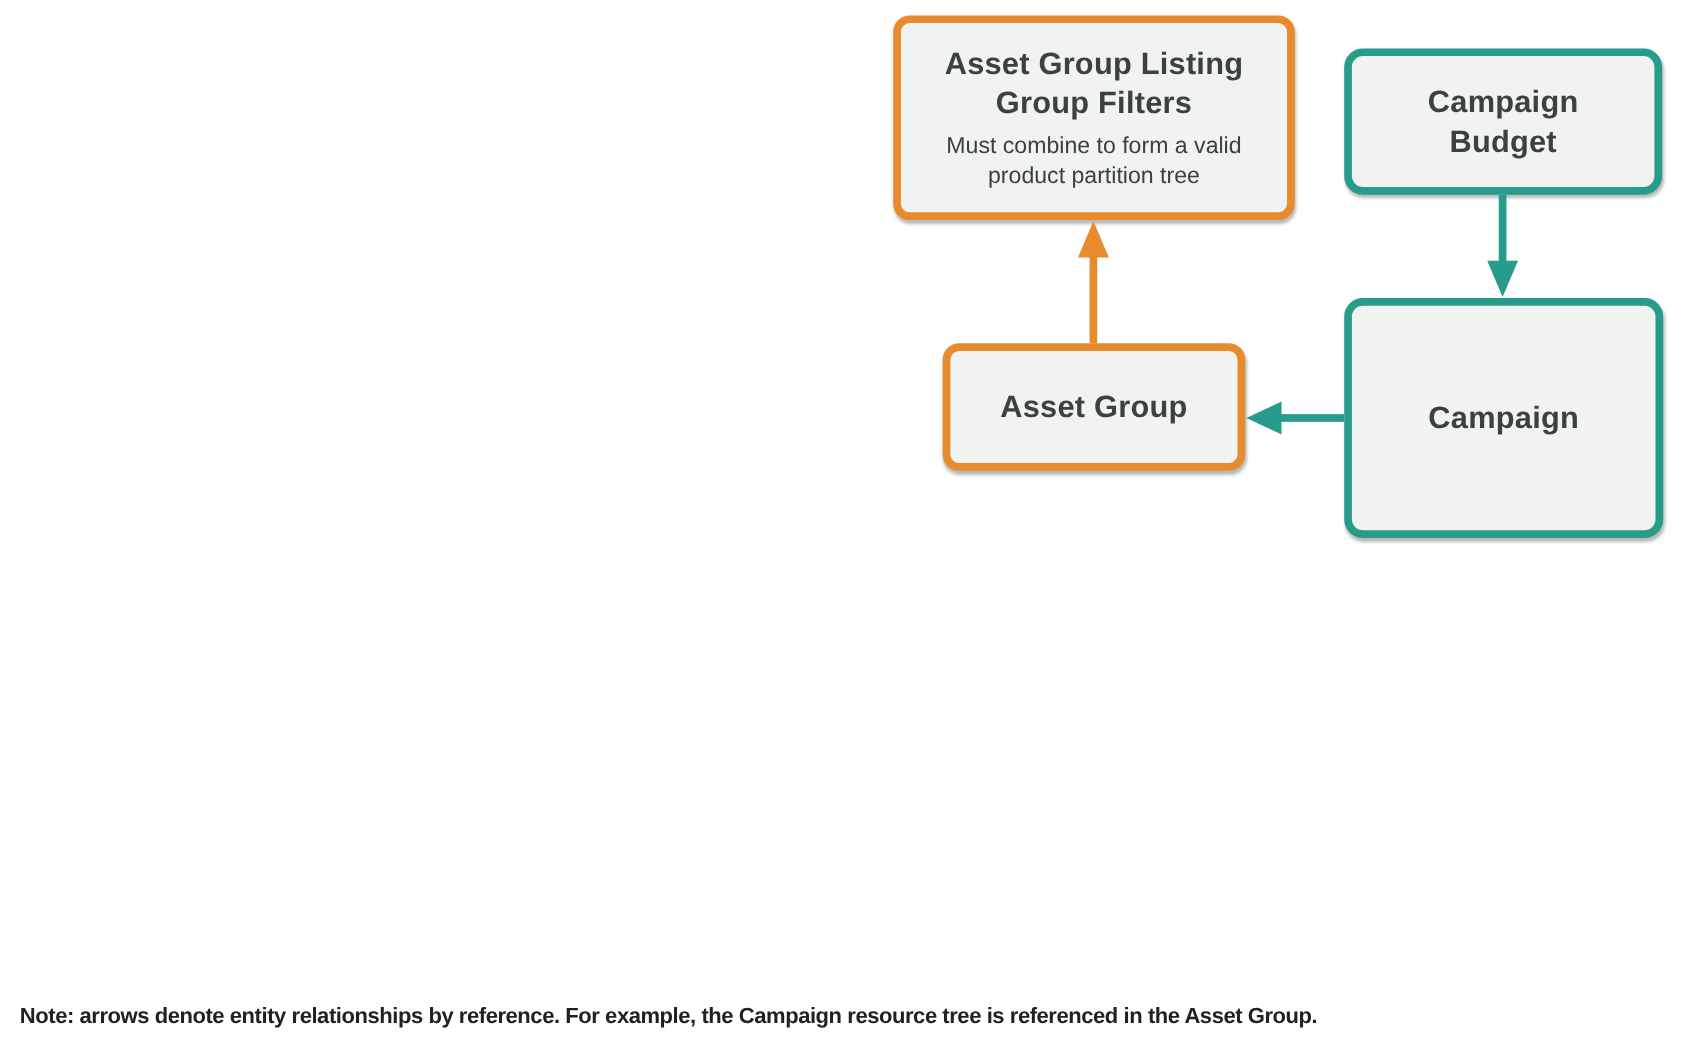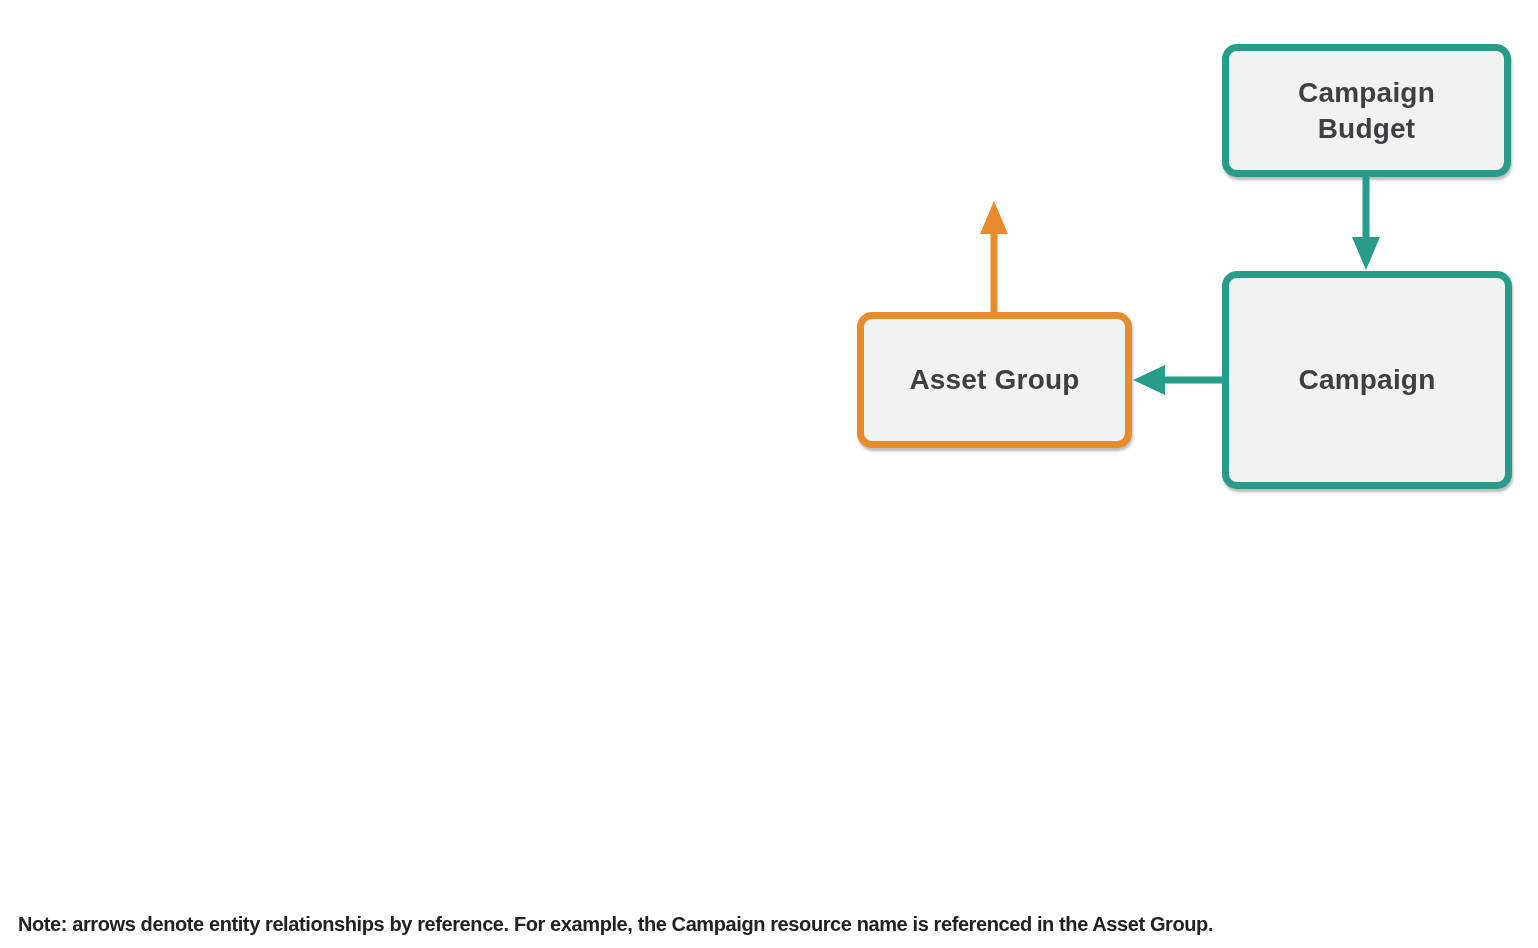--- a/index.html
+++ b/index.html
@@ -18,21 +18,21 @@
     border-radius: 15px;
     display: flex;
     flex-direction: column;
     align-items: center;
     justify-content: center;
     text-align: center;
     box-shadow: 1px 3px 3px rgba(0,0,0,0.28);
     padding: 6px 14px;
   }
   .box.orange { border-color: var(--orange, #E78B2D); }
-  .box.teal   { border-color: var(--teal, #279C8B); }
+  .box.teal   { border-color: var(--teal, #279C8B); border-radius: 17px; }
 
   .title {
     font-size: 28px;
     font-weight: 700;
     line-height: 1.28;
     color: var(--text, #3C4043);
     white-space: pre-line;
     letter-spacing: 0.2px;
   }
   .subtitle {
@@ -58,31 +58,37 @@
     letter-spacing: -0.4px;
     color: var(--note-text, #202124);
     white-space: nowrap;
   }
 </style>
 </head>
 <body>
 
 <div class="canvas">
 
+  <div class="box orange" style="left:812px; top:14px; width:365px; height:186px;">
+    <div class="title">Asset Group Listing
+Group Filters</div>
+    <div class="subtitle">Must combine to form a valid
+product partition tree</div>
+  </div>
 
   <div class="box teal" style="left:1222px; top:44px; width:289px; height:133px;">
     <div class="title">Campaign
 Budget</div>
   </div>
 
   <div class="box teal" style="left:1222px; top:271px; width:290px; height:218px;">
     <div class="title">Campaign</div>
   </div>
 
-  <div class="box orange" style="left:857px; top:312px; width:275px; height:136px;">
+  <div class="box orange" style="left:857px; top:312px; width:275px; height:116px;">
     <div class="title">Asset Group</div>
   </div>
 
   <div class="arrow orange" style="left:974px; top:200px;">
     <svg width="40" height="112" viewBox="0 0 40 112">
       <rect x="16.5" y="28" width="7" height="84" fill="currentColor"></rect>
       <polygon points="20,1 34,34 6,34" fill="currentColor"></polygon>
     </svg>
   </div>
 
@@ -93,15 +99,15 @@
     </svg>
   </div>
 
   <div class="arrow teal" style="left:1132px; top:360px;">
     <svg width="90" height="40" viewBox="0 0 90 40">
       <rect x="30" y="16.5" width="60" height="7" fill="currentColor"></rect>
       <polygon points="1,20 33,5 33,35" fill="currentColor"></polygon>
     </svg>
   </div>
 
-  <div class="note">Note: arrows denote entity relationships by reference. For example, the Campaign resource name is referenced in the Asset Group.</div>
+  <div class="note">Note: arrows denote entity relationships by reference. For example, the Campaign resource tree is referenced in the Asset Group.</div>
 
 </div>
 
 </body></html>

